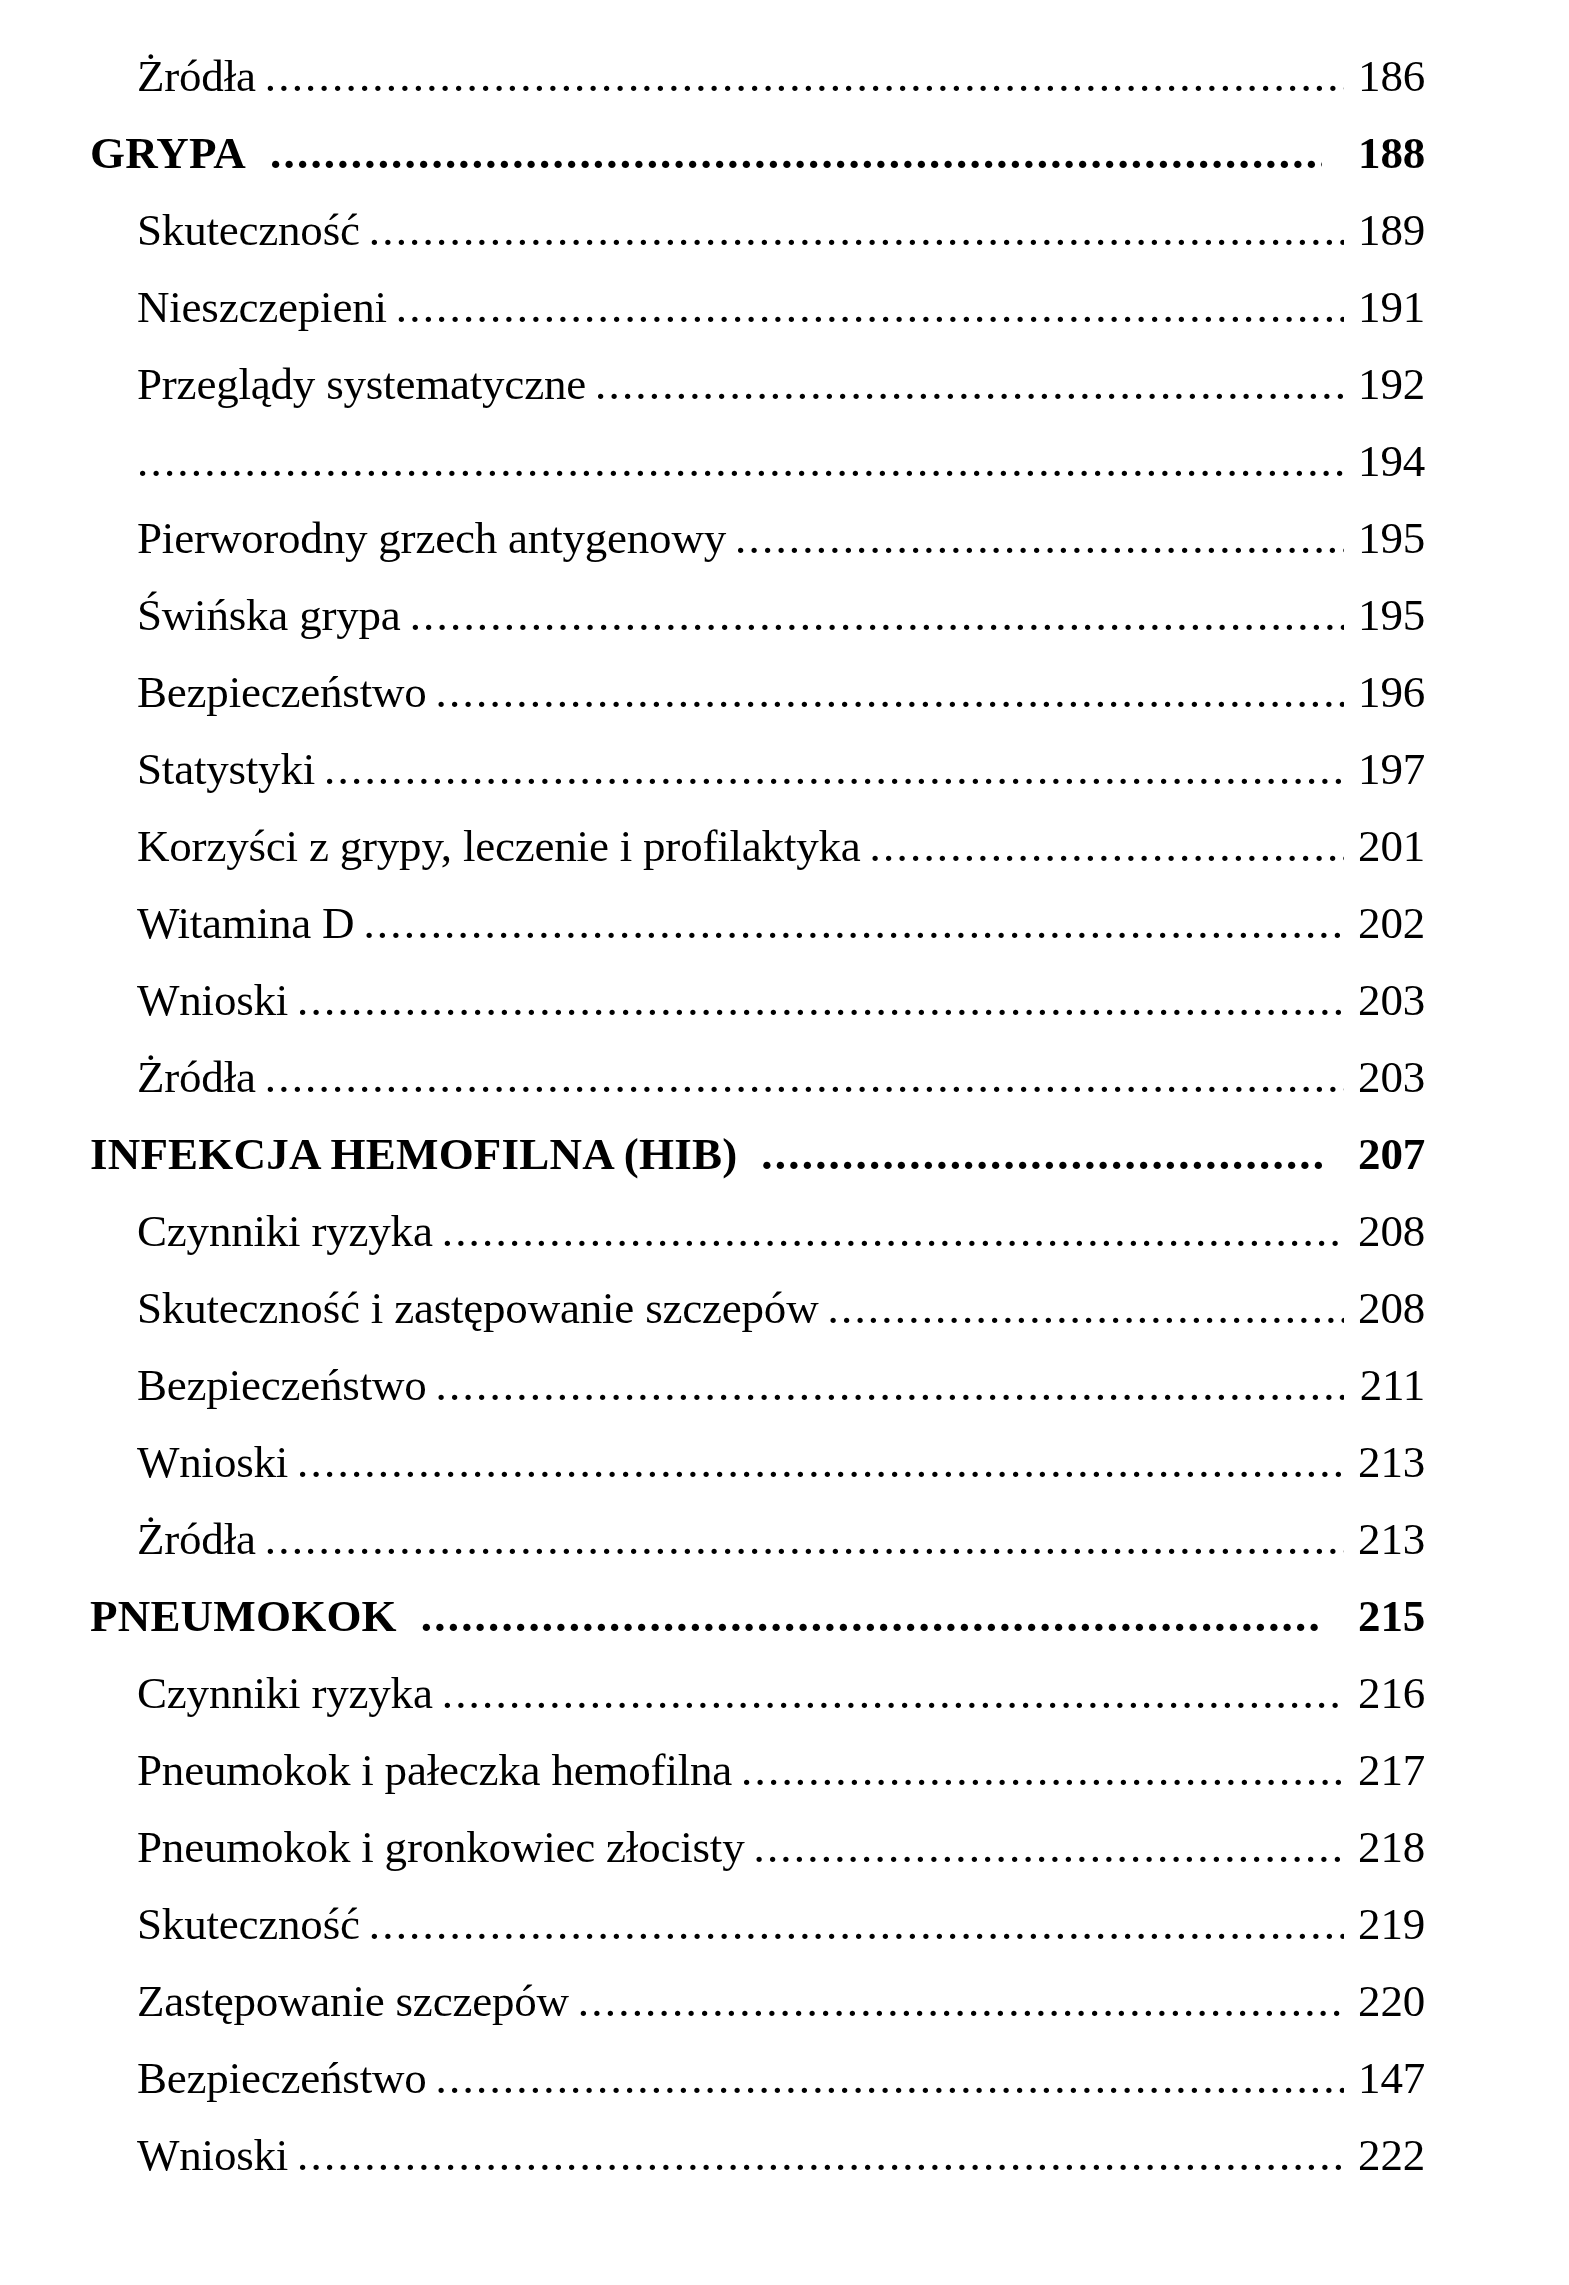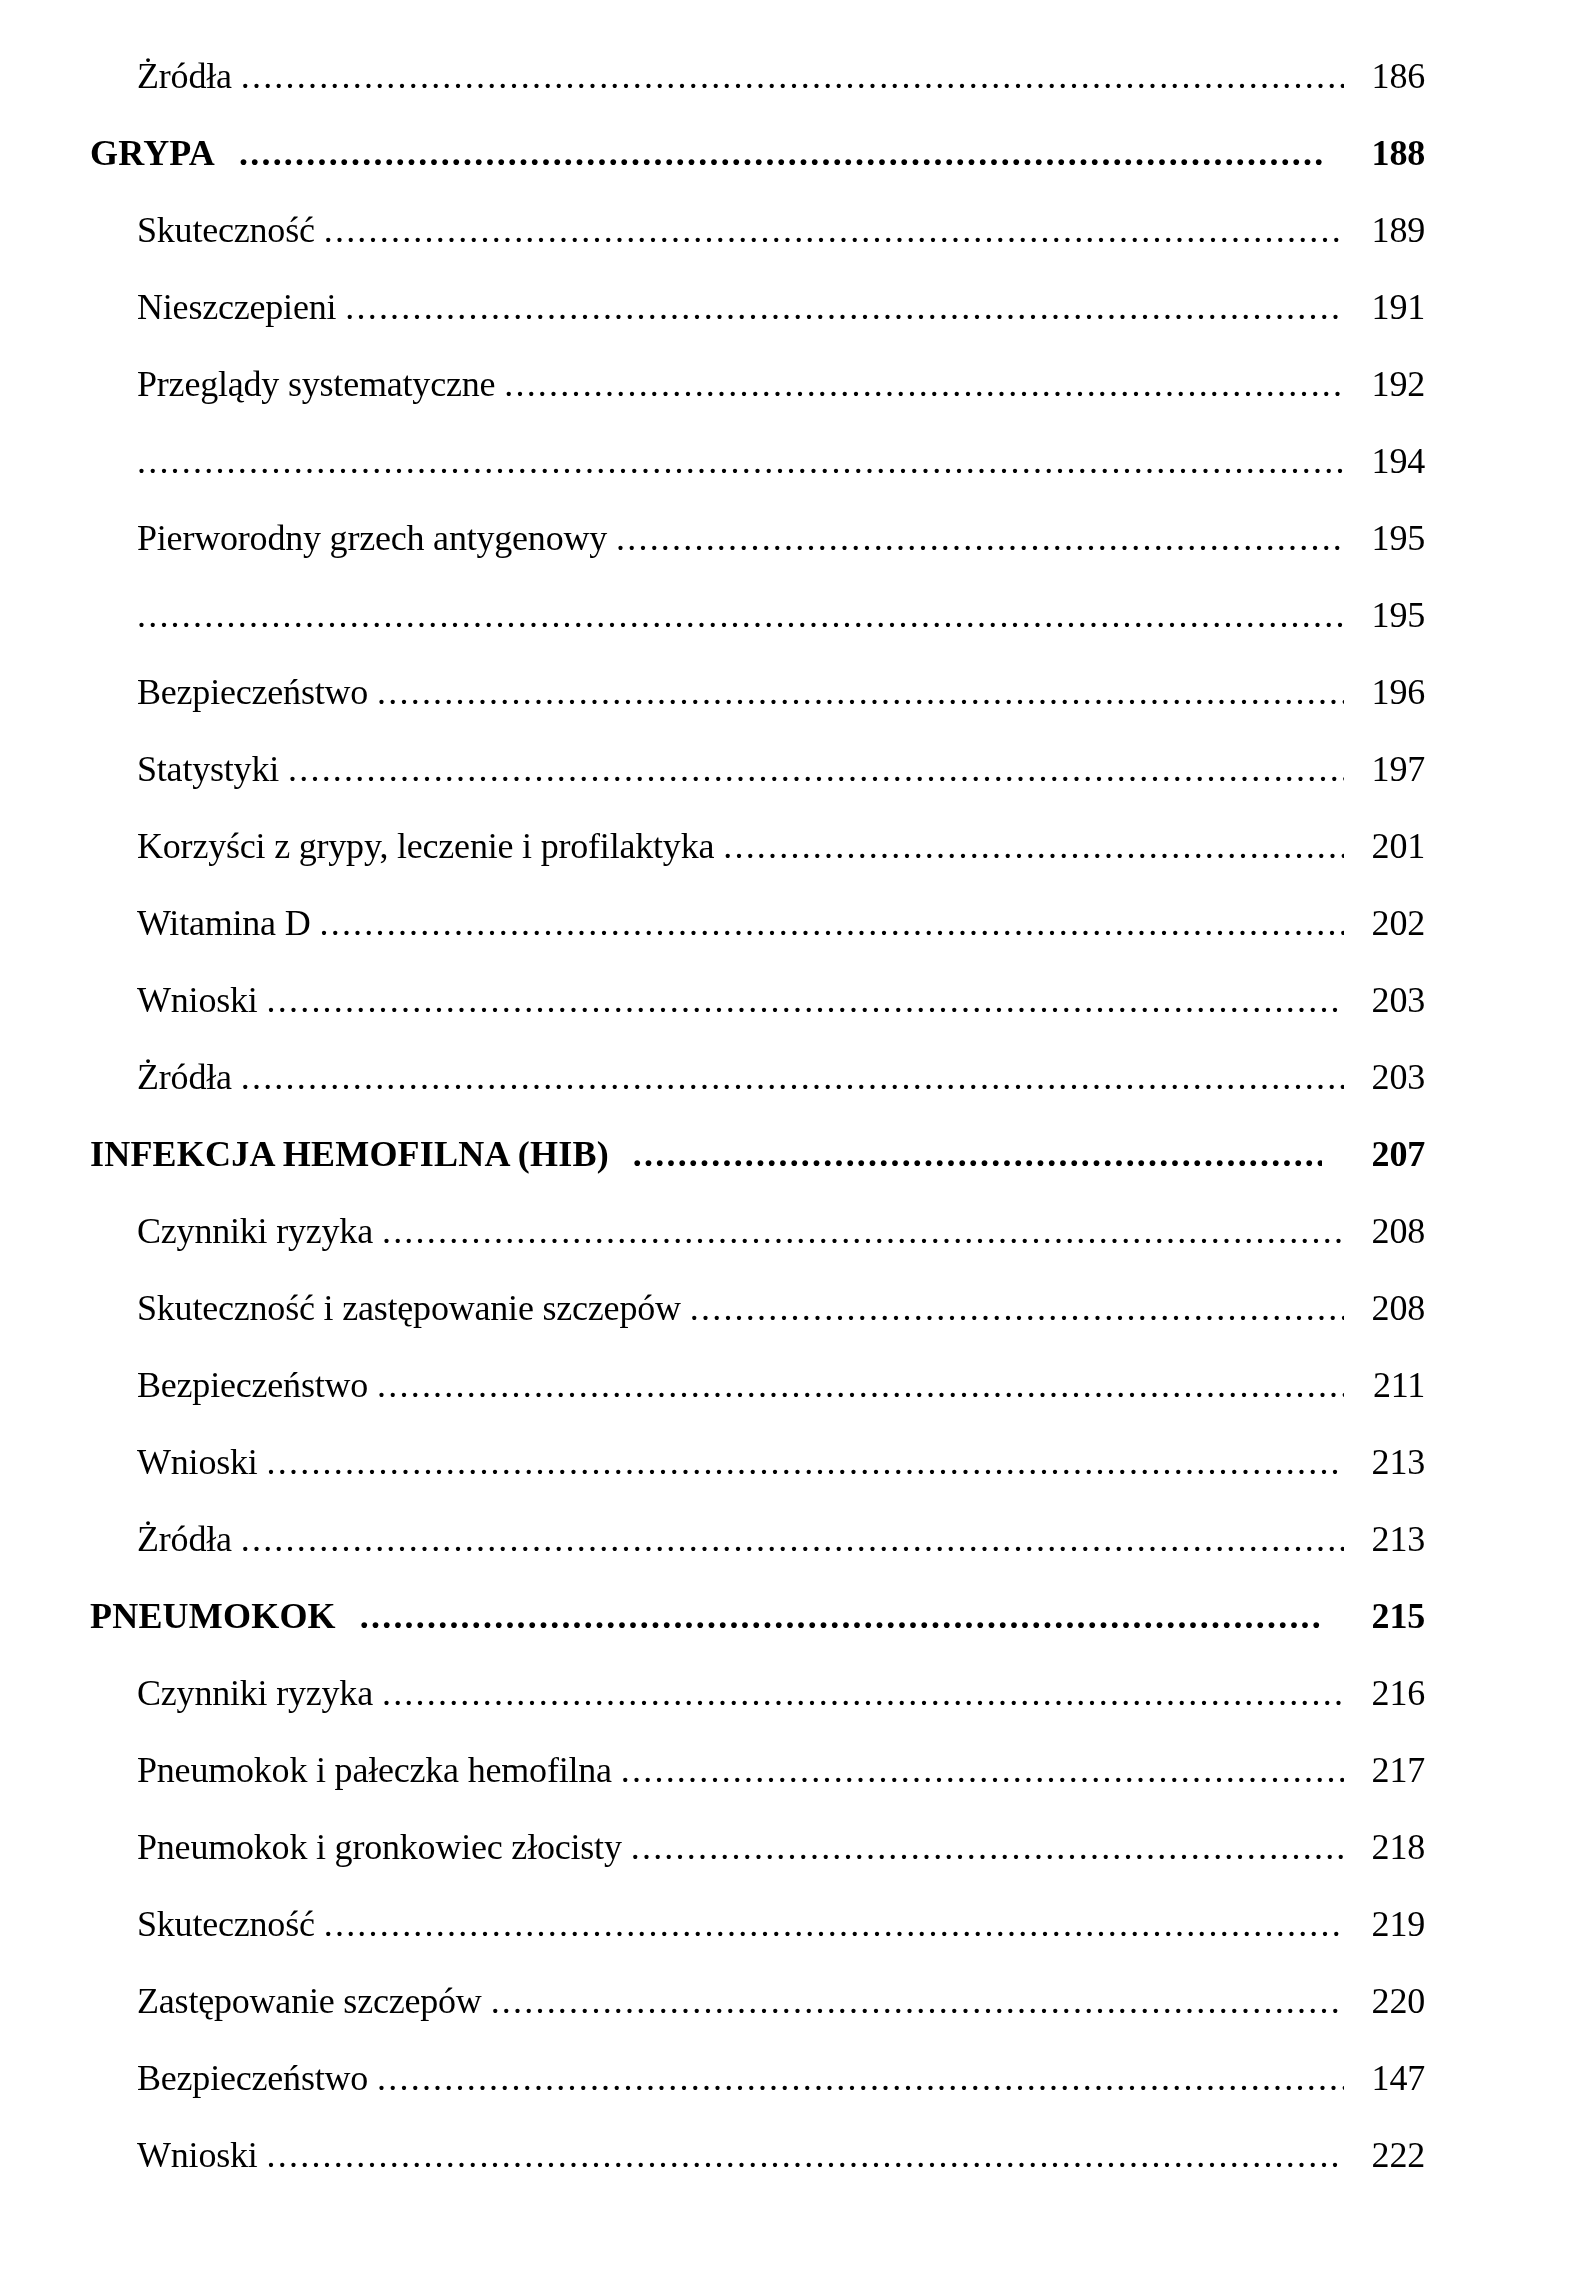--- a/index.html
+++ b/index.html
@@ -21,21 +21,21 @@
   ol.toc {
     list-style: none;
     margin: 0;
     padding: 0;
   }
   .toc-row {
     display: flex;
     align-items: center;
     height: 77px;
     line-height: 77px;
-    font-size: 36px;
+    font-size: 45px;
     letter-spacing: -0.2px;
     white-space: nowrap;
   }
   .toc-row .label {
     flex: 0 0 auto;
     padding-right: 9px;
   }
   .toc-row.sub {
     padding-left: 47px;
   }
@@ -101,20 +101,21 @@
     <span class="pagenum">194</span>
   </li>
 
   <li class="toc-row sub">
     <span class="label">Pierworodny grzech antygenowy</span>
     <span class="dots" aria-hidden="true">....................................................................................................................................................................................................................................................................</span>
     <span class="pagenum">195</span>
   </li>
 
   <li class="toc-row sub">
+    <span class="label">Świńska grypa</span>
     <span class="dots" aria-hidden="true">....................................................................................................................................................................................................................................................................</span>
     <span class="pagenum">195</span>
   </li>
 
   <li class="toc-row sub">
     <span class="label">Bezpieczeństwo</span>
     <span class="dots" aria-hidden="true">....................................................................................................................................................................................................................................................................</span>
     <span class="pagenum">196</span>
   </li>
 

